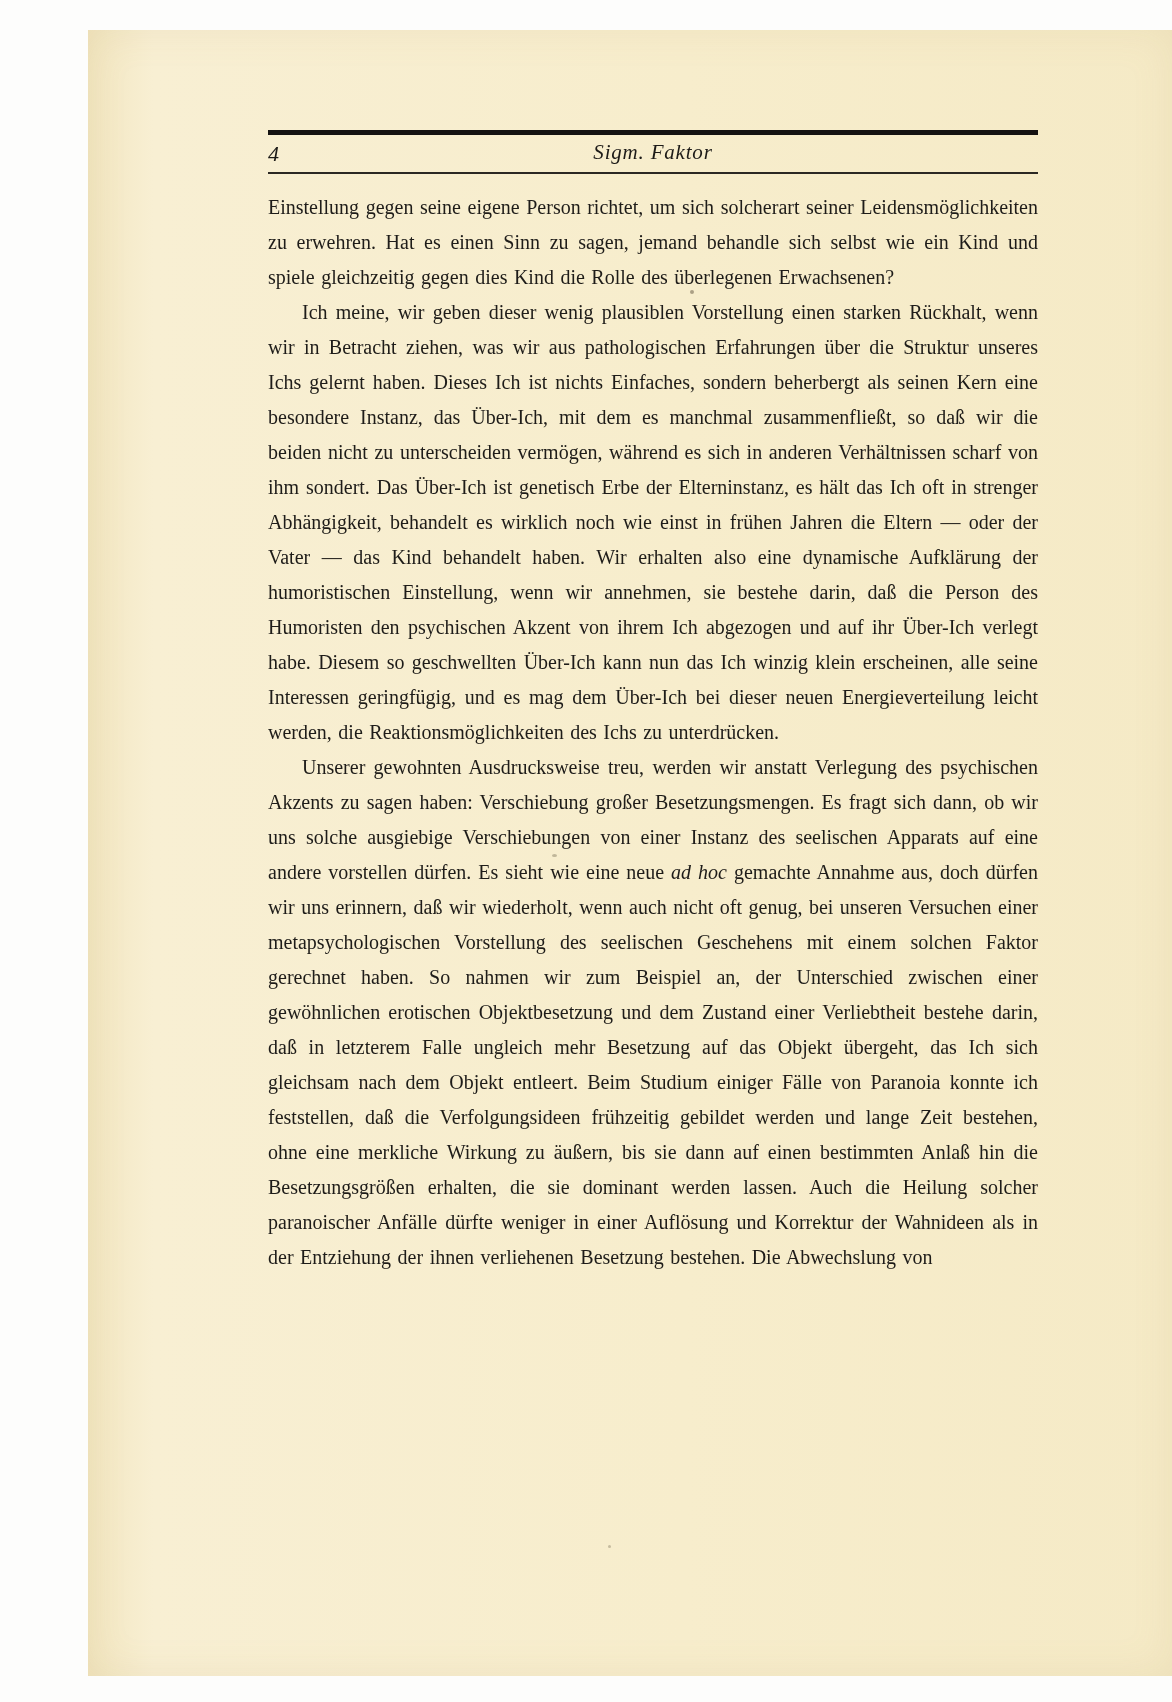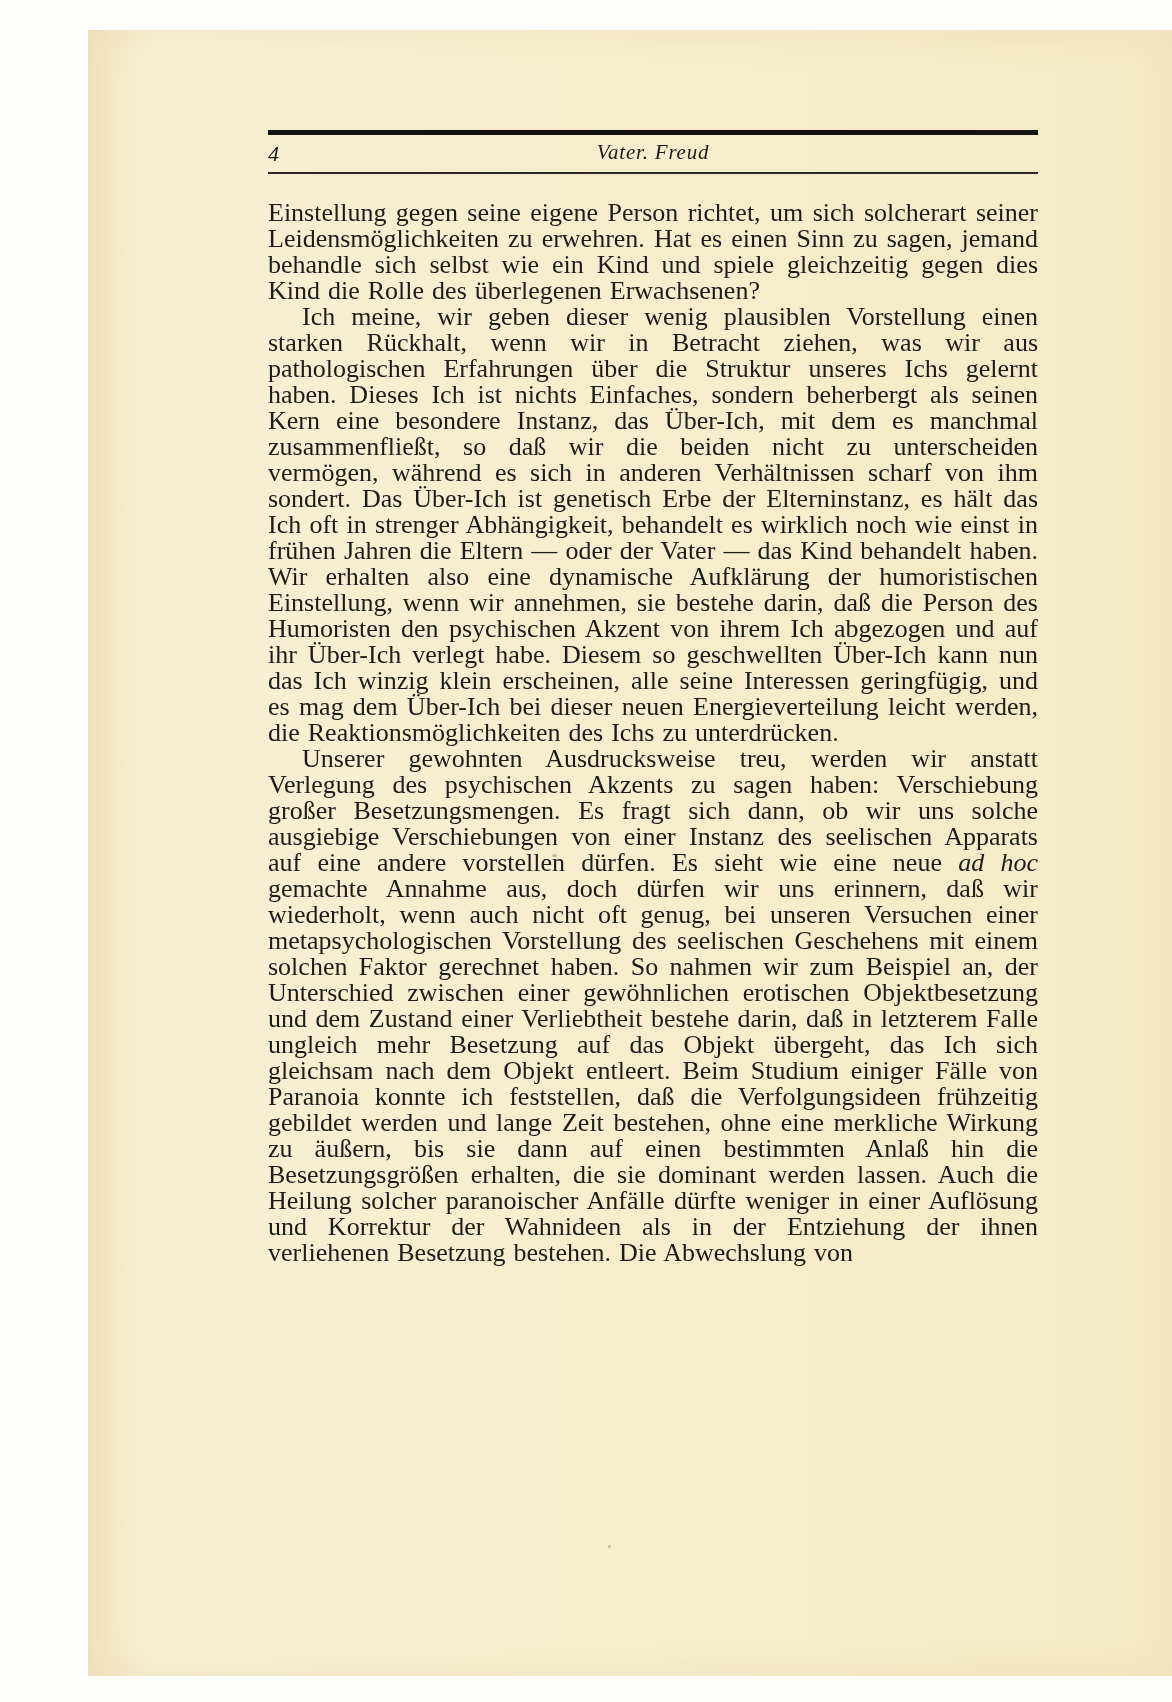--- a/index.html
+++ b/index.html
@@ -45,23 +45,23 @@
   }
   .page-number {
     position: absolute;
     left: 0;
     top: 6px;
     font-size: 22px;
     font-style: italic;
     letter-spacing: 0;
   }
   .body-text {
-    margin-top: 26px;
-    font-size: 26px;
-    line-height: 26px;
+    margin-top: 16px;
+    font-size: 20px;
+    line-height: 35px;
     text-align: justify;
     color: #1e1c19;
     word-spacing: 1.5px;
     hyphens: auto;
     -webkit-hyphens: auto;
   }
   .body-text p {
     margin: 0;
     padding: 0;
   }
@@ -85,21 +85,21 @@
 
 <div class="paper">
   <div class="speck speck-1"></div>
   <div class="speck speck-2"></div>
   <div class="speck speck-3"></div>
 
   <div class="text-block">
     <div class="page-header">
       <div class="header-row">
         <span class="page-number">4</span>
-        <span class="running-header">Vater. Freud</span>
+        <span class="running-header">Sigm. Faktor</span>
       </div>
     </div>
 
     <div class="body-text">
         <p class=""><span>Einstellung gegen seine eigene Person richtet, um sich solcherart seiner Leidensmöglichkeiten zu erwehren. Hat es einen Sinn zu sagen, jemand behandle sich selbst wie ein Kind und spiele gleichzeitig gegen dies Kind die Rolle des überlegenen Erwachsenen?</span></p>
         <p class="indent"><span>Ich meine, wir geben dieser wenig plausiblen Vorstellung einen starken Rückhalt, wenn wir in Betracht ziehen, was wir aus pathologischen Erfahrungen über die Struktur unseres Ichs gelernt haben. Dieses Ich ist nichts Einfaches, sondern beherbergt als seinen Kern eine besondere Instanz, das Über-Ich, mit dem es manchmal zusammenfließt, so daß wir die beiden nicht zu unterscheiden vermögen, während es sich in anderen Verhältnissen scharf von ihm sondert. Das Über-Ich ist genetisch Erbe der Elterninstanz, es hält das Ich oft in strenger Abhängigkeit, behandelt es wirklich noch wie einst in frühen Jahren die Eltern — oder der Vater — das Kind behandelt haben. Wir erhalten also eine dynamische Aufklärung der humoristischen Einstellung, wenn wir annehmen, sie bestehe darin, daß die Person des Humoristen den psychischen Akzent von ihrem Ich abgezogen und auf ihr Über-Ich verlegt habe. Diesem so geschwellten Über-Ich kann nun das Ich winzig klein erscheinen, alle seine Interessen geringfügig, und es mag dem Über-Ich bei dieser neuen Energieverteilung leicht werden, die Reaktionsmöglichkeiten des Ichs zu unterdrücken.</span></p>
         <p class="indent"><span>Unserer gewohnten Ausdrucksweise treu, werden wir anstatt Verlegung des psychischen Akzents zu sagen haben: Verschiebung großer Besetzungsmengen. Es fragt sich dann, ob wir uns solche ausgiebige Verschiebungen von einer Instanz des seelischen Apparats auf eine andere vorstellen dürfen. Es sieht wie eine neue </span><em>ad hoc</em><span> gemachte Annahme aus, doch dürfen wir uns erinnern, daß wir wiederholt, wenn auch nicht oft genug, bei unseren Versuchen einer metapsychologischen Vorstellung des seelischen Geschehens mit einem solchen Faktor gerechnet haben. So nahmen wir zum Beispiel an, der Unterschied zwischen einer gewöhnlichen erotischen Objektbesetzung und dem Zustand einer Verliebtheit bestehe darin, daß in letzterem Falle ungleich mehr Besetzung auf das Objekt übergeht, das Ich sich gleichsam nach dem Objekt entleert. Beim Studium einiger Fälle von Paranoia konnte ich feststellen, daß die Verfolgungsideen frühzeitig gebildet werden und lange Zeit bestehen, ohne eine merkliche Wirkung zu äußern, bis sie dann auf einen bestimmten Anlaß hin die Besetzungsgrößen erhalten, die sie dominant werden lassen. Auch die Heilung solcher paranoischer Anfälle dürfte weniger in einer Auflösung und Korrektur der Wahnideen als in der Entziehung der ihnen verliehenen Besetzung bestehen. Die Abwechslung von</span></p>
       </div>
   </div>
 </div>

